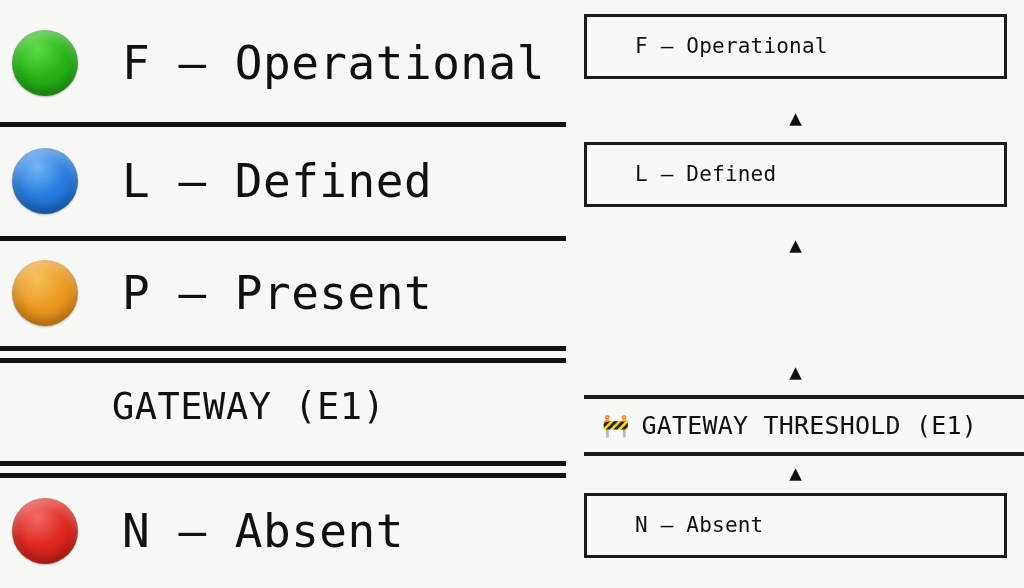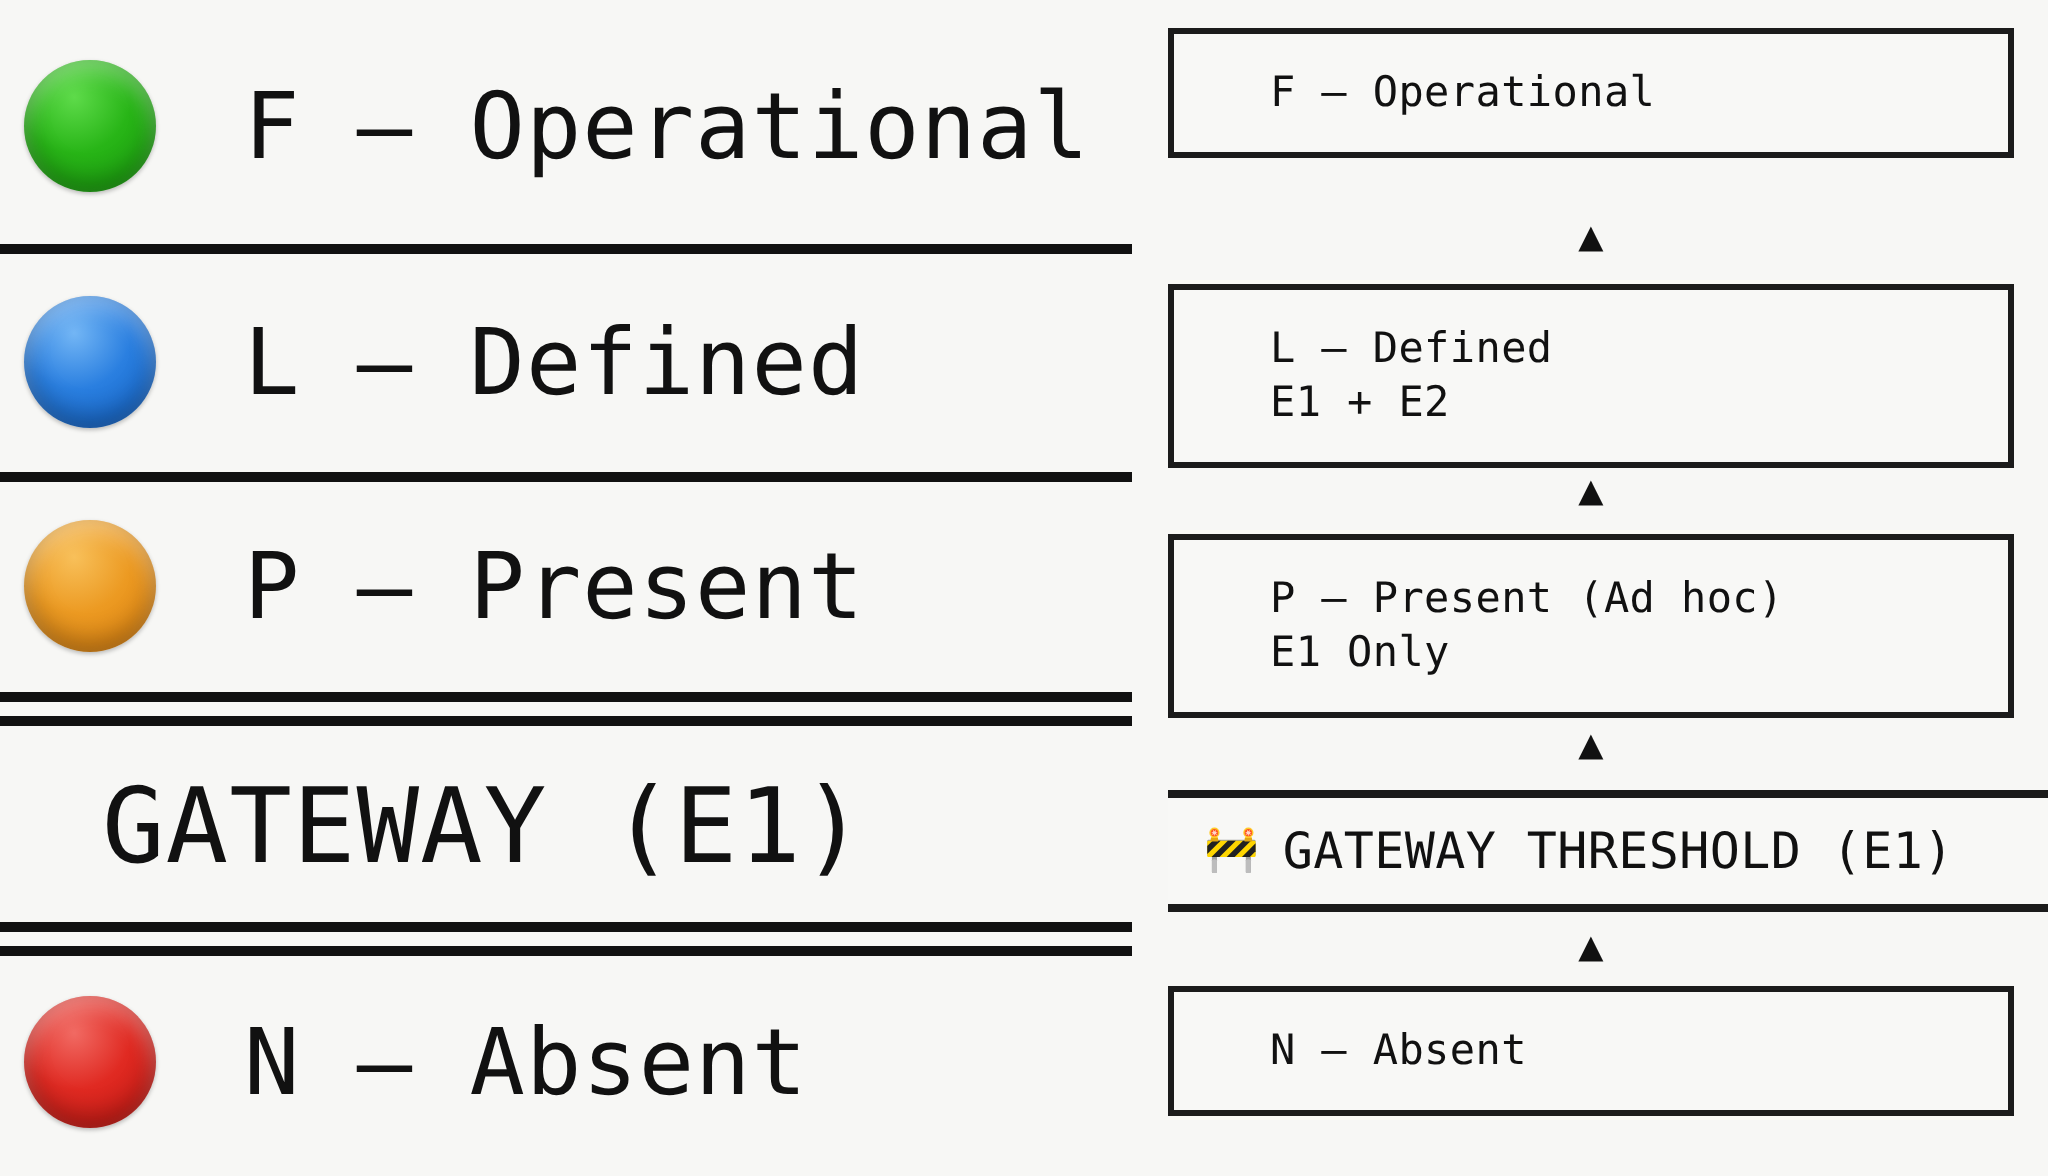--- a/index.html
+++ b/index.html
@@ -57,22 +57,22 @@
 
   .legend-label {
     margin-left: 44px;
     font-size: 46px;
     letter-spacing: 0.5px;
     white-space: nowrap;
     line-height: 1;
   }
 
   .legend-label.gateway {
-    margin-left: 51px;
-    font-size: 52px;
+    margin-left: 112px;
+    font-size: 37px;
   }
 
   .rule {
     position: absolute;
     left: 0;
     width: 566px;
     height: 0;
     border-top: 5px solid #111111;
   }
   .rule.double {
@@ -182,29 +182,24 @@
   <div class="flow">
 
     <div class="node" style="top:14px">
       <div class="node-line">F — Operational</div>
     </div>
 
     <div class="arrow" style="top:108px">▲</div>
 
     <div class="node" style="top:142px">
       <div class="node-line">L — Defined</div>
-      <div class="node-line">E1 + E2</div>
     </div>
 
     <div class="arrow" style="top:235px">▲</div>
 
-    <div class="node" style="top:267px">
-      <div class="node-line">P — Present (Ad hoc)</div>
-      <div class="node-line">E1 Only</div>
-    </div>
 
     <div class="arrow" style="top:362px">▲</div>
 
     <div class="gateway-bar" style="top:395px">
       <span class="gateway-emoji">🚧</span>
       <span class="gateway-text">GATEWAY THRESHOLD (E1)</span>
     </div>
 
     <div class="arrow" style="top:463px">▲</div>
 

